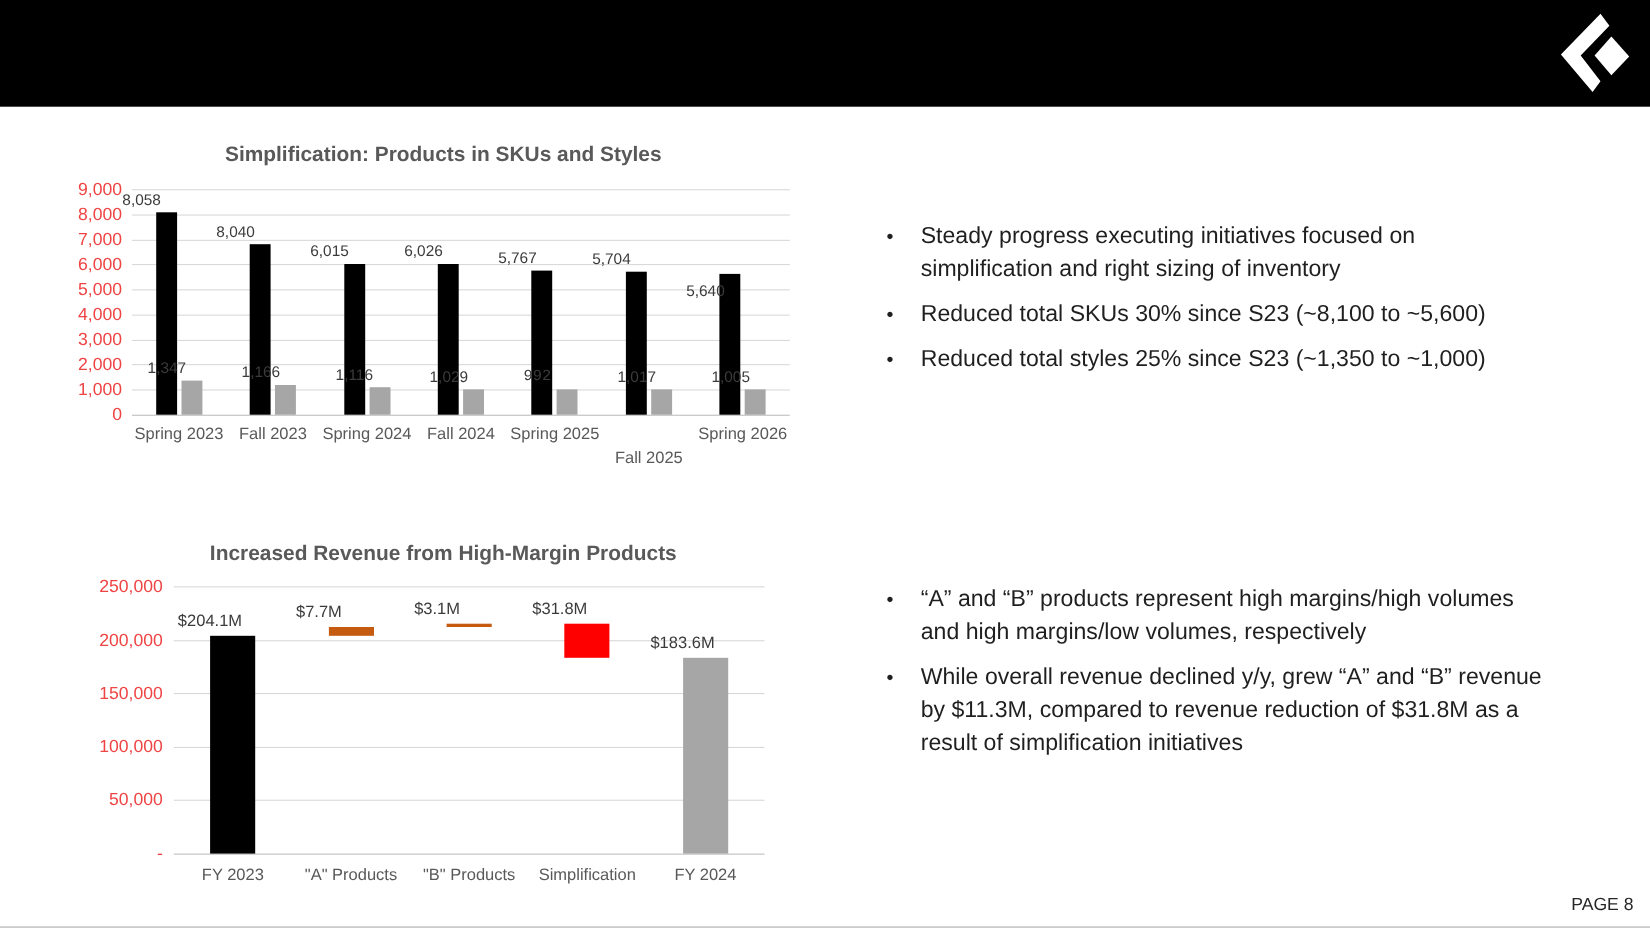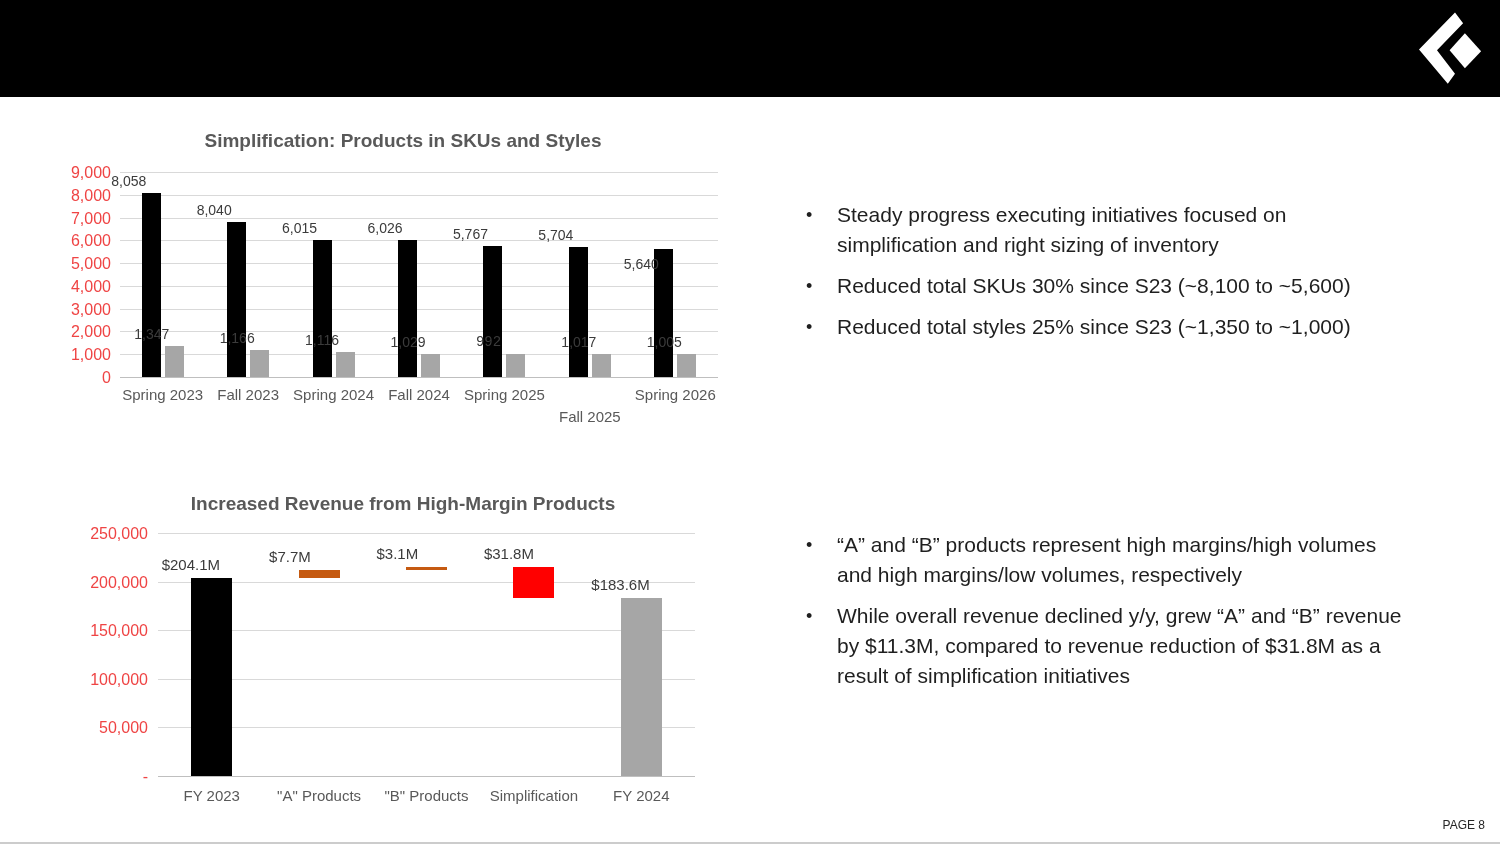--- a/index.html
+++ b/index.html
@@ -38,21 +38,21 @@
   .legend-swatch { width:11px; height:11px; display:inline-block; }
   .bullets {
     position:absolute; left:800px; width:605px; margin:0; padding:0; list-style:none;
   }
   .bullets li {
     position:relative; padding-left:37px; margin-bottom:11px;
     font-size:21px; line-height:30px; color:#1f1f1f;
   }
   .bullets li .dot { position:absolute; left:6px; top:0; font-size:18px; }
   .page-label {
-    position:absolute; right:15px; bottom:12px; font-size:12px; color:#262626;margin-top:40px;
+    position:absolute; right:15px; bottom:12px; font-size:16px; color:#262626;margin-top:40px;
   }
   .bottom-edge { position:absolute; left:0; bottom:0; width:100%; height:2px; background:#cccccc; }
 </style>
 </head>
 <body>
 
 <div class="header">
   <svg class="logo" viewBox="0 0 80 85" xmlns="http://www.w3.org/2000/svg">
     <polygon points="50,2 10,43 42,81 50,70 30,44 59,14" fill="#ffffff"></polygon>
     <polygon points="61,25 79,45 61,64 44,44" fill="#ffffff"></polygon>

